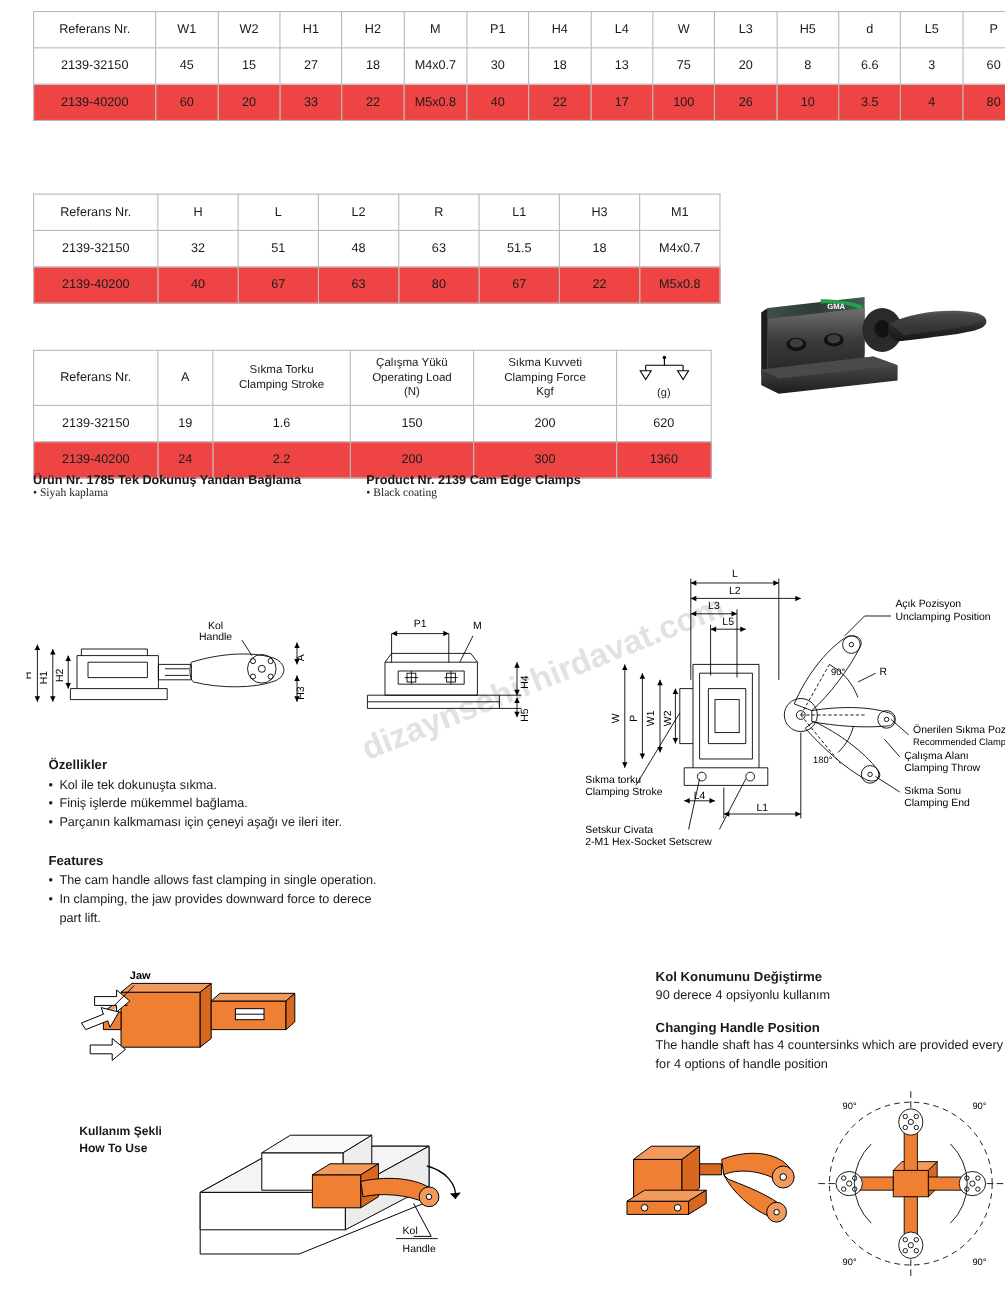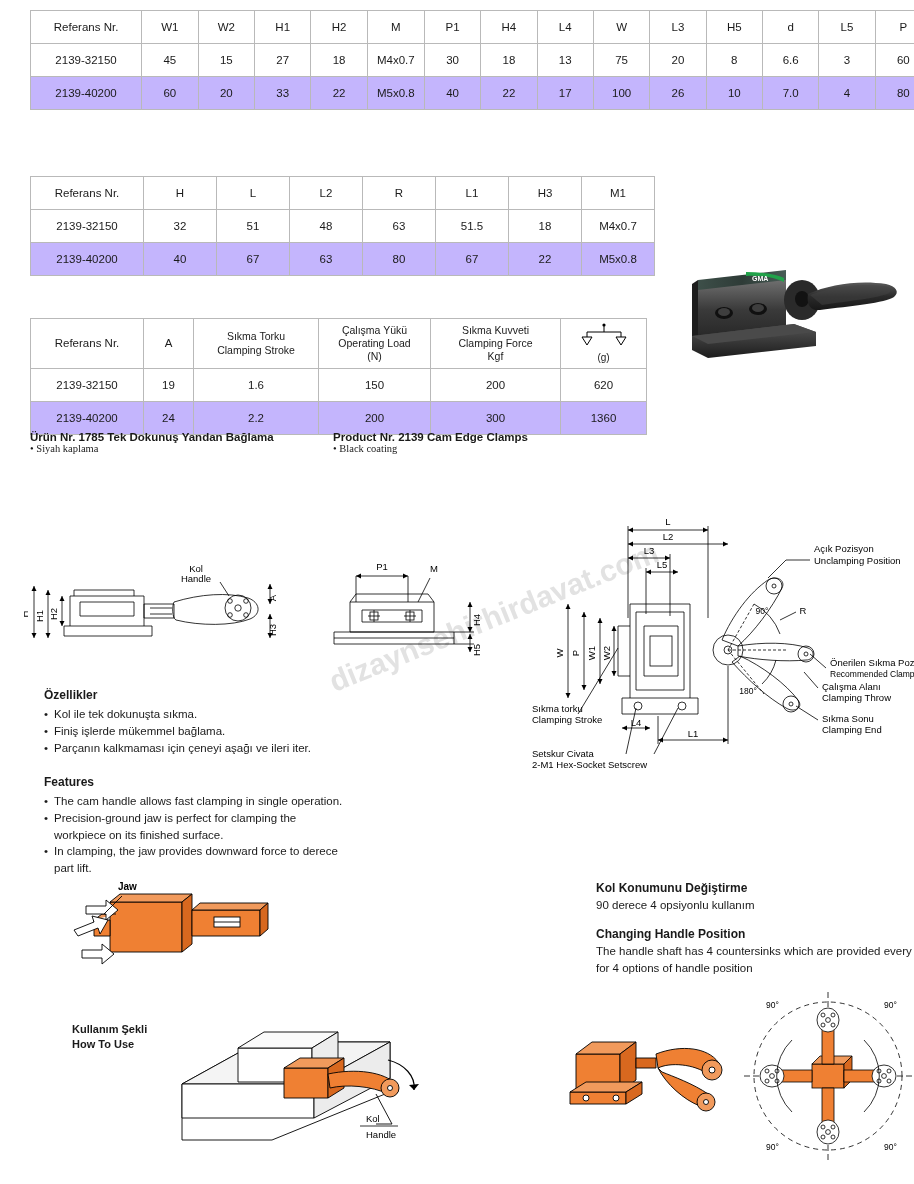--- a/index.html
+++ b/index.html
@@ -22,21 +22,21 @@
   }
   table.spec td, table.spec th {
     border: 1px solid #b9b9b9;
     text-align: center;
     vertical-align: middle;
     font-weight: normal;
     padding: 0;
     height: 33px;
     white-space: nowrap;
   }
-  table.spec tr.alt td { background: #c4b5fd; text-align: center; }
+  table.spec tr.alt td { background: #ef4444; text-align: center; }
   table.spec tr.head td { background: #ffffff; }
   .t1 { position:absolute; left:12px; top:10px; }
   .t1 td { width: 58px; }
   .t1 td.first { width: 113px; }
   .t2 { position:absolute; left:12px; top:176px; }
   .t2 td { width: 73px; }
   .t2 td.first { width: 113px; }
   .t3 { position:absolute; left:12px; top:318px; }
   .t3 td.first { width: 113px; }
   .t3 td.c-a { width: 50px; }
@@ -136,21 +136,21 @@
       <td>20</td>
       <td>33</td>
       <td>22</td>
       <td>M5x0.8</td>
       <td>40</td>
       <td>22</td>
       <td>17</td>
       <td>100</td>
       <td>26</td>
       <td>10</td>
-      <td>7.0</td>
+      <td>3.5</td>
       <td>4</td>
       <td>80</td>
     </tr>
   </tbody>
     </table>
 
   <table class="spec t2">
     <tbody>
         <tr class="head">
       <td class="first">Referans Nr.</td>
@@ -514,21 +514,20 @@
       <li>Kol ile tek dokunuşta sıkma.</li>
       <li>Finiş işlerde mükemmel bağlama.</li>
       <li>Parçanın kalkmaması için çeneyi aşağı ve ileri iter.</li>
     </ul>
   </div>
 
   <div class="feat" id="feat-en">
     <h4>Features</h4>
     <ul>
       <li>The cam handle allows fast clamping in single operation.</li>
-      <li>Precision-ground jaw is perfect for clamping the workpiece on its finished surface.</li>
       <li>In clamping, the jaw provides downward force to derece part lift.</li>
     </ul>
   </div>
 
   <svg class="draw" style="left:46px; top:880px;" width="260" height="85" viewBox="0 0 260 85">
     <g stroke="#000" stroke-width="0.9" fill="none">
 
       <path d="M46 22 L118 22 L118 72 L46 72 Z" fill="#ef8033"></path>
       <path d="M46 22 L56 14 L128 14 L118 22 Z" fill="#f19a5c"></path>
       <path d="M118 22 L128 14 L128 64 L118 72 Z" fill="#d8681f"></path>

